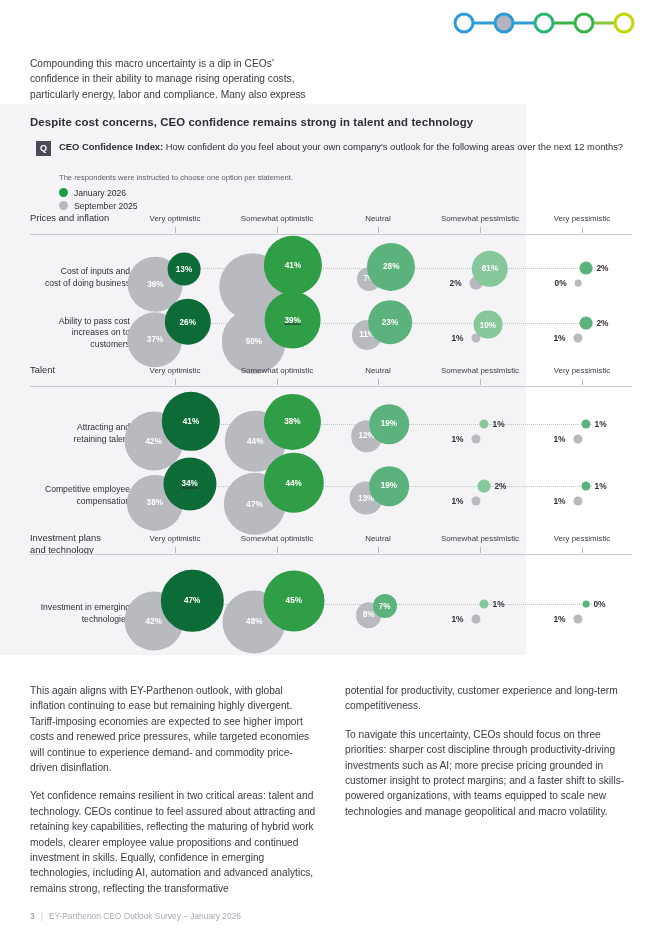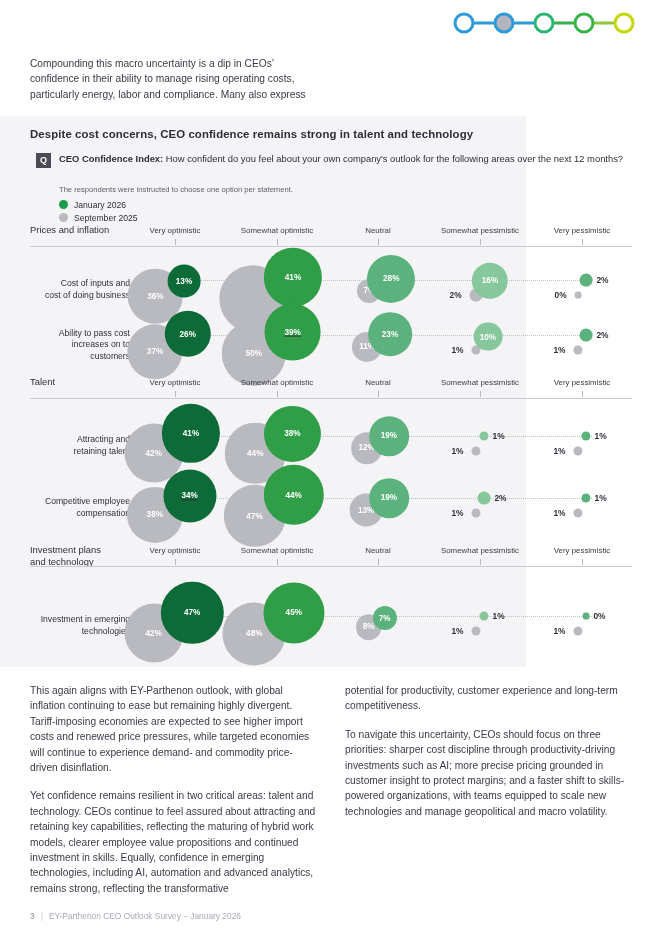--- a/index.html
+++ b/index.html
@@ -15,21 +15,21 @@
   
   .logo { position: absolute; top: 8px; right: 22px; width: 192px; height: 30px; }
 
   
   .intro { position: absolute; top: 56px; left: 30px; width: 604px;
            display: flex; gap: 26px; }
   .intro .col { width: 289px; }
   .intro p { font-size: 10.2px; line-height: 15.4px; color: #3a3a46; }
 
   
-  .panel { position: absolute; top: 116px; left: 0; width: 526px; height: 551px;
+  .panel { position: absolute; top: 104px; left: 0; width: 526px; height: 551px;
            background: #f4f4f7; }
   .panel-title { position: absolute; top: 12px; left: 30px; width: 600px;
                  font-size: 11.4px; font-weight: bold; color: #2e2e38; letter-spacing: .1px; }
 
   .qrow { position: absolute; top: 36px; left: 36px; width: 598px; display: flex; gap: 8px; }
   .qbadge { width: 15px; height: 15px; flex: 0 0 15px; background: #4b4b57;
             color: #fff; font-size: 9px; font-weight: bold; line-height: 15px;
             text-align: center; margin-top: 1px; }
   .qtext { font-size: 9.4px; line-height: 13.6px; color: #2e2e38; }
   .qtext b { font-weight: bold; }
@@ -150,21 +150,21 @@
             </div>
             <div class="bub" style="width: 24.0763px; height: 24.0763px; left: 369.333px; top: 174.575px; background: rgb(185, 185, 192);">
               <span>7%</span>
             </div>
             <div class="bub" style="width: 48.1527px; height: 48.1527px; left: 391.242px; top: 162.777px; background: rgb(92, 178, 124);">
               <span>28%</span>
             </div>
             <div class="bub" style="width: 12.8693px; height: 12.8693px; left: 476px; top: 179px; background: rgb(185, 185, 192);"></div>
             <div class="ext" style="left: 449.565px; top: 179px;">2%</div>
             <div class="bub" style="width: 36.4px; height: 36.4px; left: 490.01px; top: 164.54px; background: rgb(134, 199, 156);">
-              <span>16%</span>
+              <span>81%</span>
             </div>
             <div class="bub" style="width: 6.8px; height: 6.8px; left: 578px; top: 179px; background: rgb(185, 185, 192);"></div>
             <div class="ext" style="left: 554.6px; top: 179px;">0%</div>
             <div class="bub" style="width: 12.8693px; height: 12.8693px; left: 586px; top: 164px; background: rgb(92, 178, 124);"></div>
             <div class="ext" style="left: 596.435px; top: 164px;">2%</div>
           </div>
           <div class="row" style="top: 0px;">
             <div class="row-label" style="top: 211.6px; left: -30px;">Ability to pass cost
 increases on to
 customers</div>

